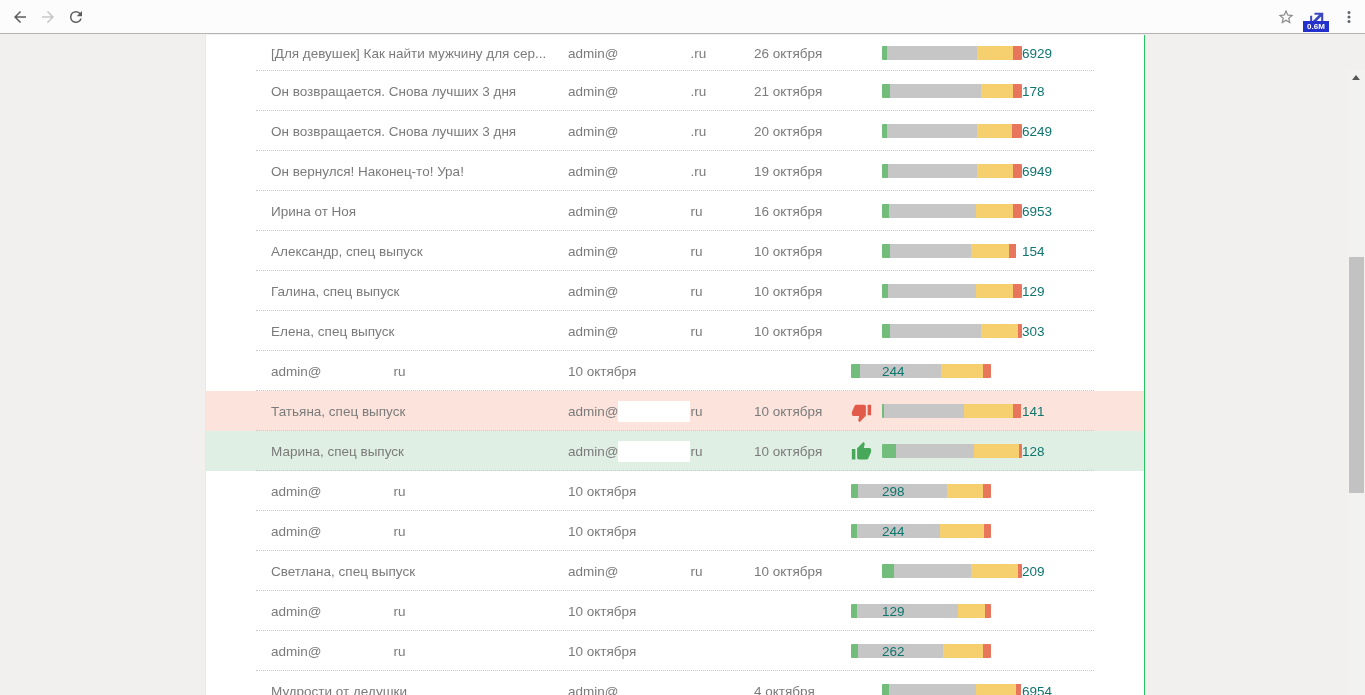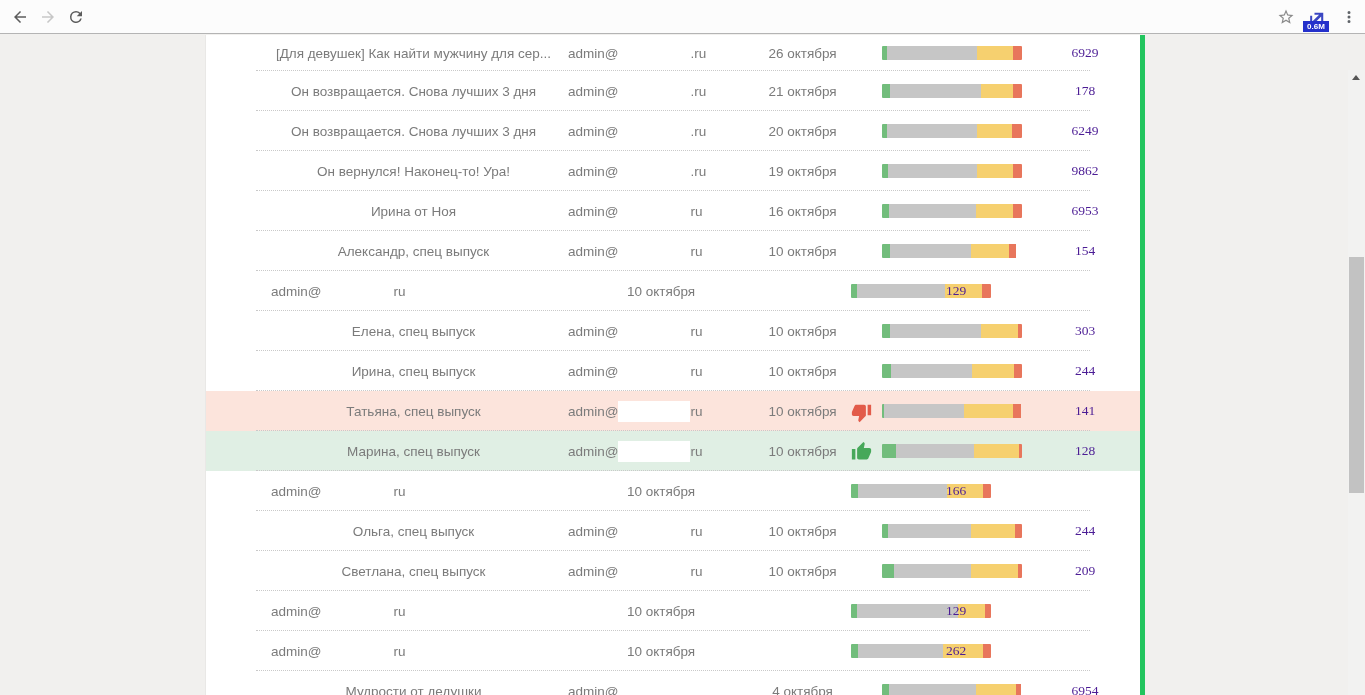--- a/index.html
+++ b/index.html
@@ -39,44 +39,43 @@
     position: absolute; left: 1303px; top: 21px; min-width: 26px; height: 11px;
     background: var(--badge-bg); color: #fff; font-size: 8px; font-weight: bold;
     line-height: 11px; text-align: center; padding: 0 1px;
   }
   .btn-menu { left: 1337px; color: #5f6368; }
 
   
   .page { position: absolute; left: 0; top: 35px; width: 1365px; height: 660px; background: #f1f0ee; }
   .card {
     position: absolute; left: 205px; top: 0; width: 940px; height: 660px;
-    background: #fff; border-left: 1px solid #e9e8e6; border-right: 5px solid #22c55e;
+    background: #fff; border-left: 1px solid #e9e8e6; border-right: 1px solid #22c55e;
     overflow: hidden;
-    text-align: center;
   }
 
   .row {
     position: relative; height: 40px; padding-left: 65px;
     display: grid; grid-template-columns: 297px 186px 97px 31px 140px 1fr;
     align-items: center; cursor: pointer;
   }
   .row.first { height: 36px; }
   .row::after {
     content: ""; position: absolute; left: 50px; right: 50px; bottom: 0;
     border-bottom: 1px dotted #c9c9c9;
   }
   .row.negative { background: var(--row-negative-bg); }
   .row.positive { background: var(--row-positive-bg); }
 
   .cell { font-size: 13.5px; color: #7b7b7b; white-space: nowrap; overflow: hidden; }
   .subject { padding-right: 12px; }
   .email { display: flex; align-items: center; }
   .censor { display: inline-block; width: 72px; height: 21px; background: transparent; }
   .censor.visible { background: #ffffff; }
-  .count { padding-left: 8px; color: #4c1d95; font-family: Liberation Serif, serif; }
+  .count { padding-left: 0; color: #0f766e; }
 
   .thumb { width: 31px; height: 24px; display: flex; align-items: center; }
   .thumb svg { width: 21px; height: 21px; display: block; }
   .thumb-up   { color: var(--thumb-up); }
   .thumb-down { color: var(--thumb-down); margin-top: 3px; }
 
   .bar { width: 140px; height: 14px; display: flex; overflow: hidden; border-radius: 1px; }
   .seg-green  { background: var(--bar-green); height: 100%; }
   .seg-gray   { background: var(--bar-gray); height: 100%; }
   .seg-yellow { background: var(--bar-yellow); height: 100%; }
@@ -206,21 +205,21 @@
     <div class="thumb">
       
       
     </div>
     <div class="bar">
       <span class="seg seg-green" style="width: 6px;"></span>
       <span class="seg seg-gray" style="width: 89px;"></span>
       <span class="seg seg-yellow" style="width: 36px;"></span>
       <span class="seg seg-red" style="width: 9px;"></span>
     </div>
-    <div class="cell count">9862</div>
+    <div class="cell count">6949</div>
   </div>
         <div class="row">
     <div class="cell subject">Ирина от Ноя</div>
     <div class="cell email">
       <span>admin@</span>
             <span class="censor"></span>
             <span>ru</span>
     </div>
     <div class="cell date">16 октября</div>
     <div class="thumb">
@@ -249,20 +248,21 @@
     </div>
     <div class="bar">
       <span class="seg seg-green" style="width: 8px;"></span>
       <span class="seg seg-gray" style="width: 81px;"></span>
       <span class="seg seg-yellow" style="width: 38px;"></span>
       <span class="seg seg-red" style="width: 7px;"></span>
     </div>
     <div class="cell count">154</div>
   </div>
         <div class="row">
+    <div class="cell subject">Галина, спец выпуск</div>
     <div class="cell email">
       <span>admin@</span>
             <span class="censor"></span>
             <span>ru</span>
     </div>
     <div class="cell date">10 октября</div>
     <div class="thumb">
       
       
     </div>
@@ -288,21 +288,20 @@
     </div>
     <div class="bar">
       <span class="seg seg-green" style="width: 8px;"></span>
       <span class="seg seg-gray" style="width: 91px;"></span>
       <span class="seg seg-yellow" style="width: 37px;"></span>
       <span class="seg seg-red" style="width: 4px;"></span>
     </div>
     <div class="cell count">303</div>
   </div>
         <div class="row">
-    <div class="cell subject">Ирина, спец выпуск</div>
     <div class="cell email">
       <span>admin@</span>
             <span class="censor"></span>
             <span>ru</span>
     </div>
     <div class="cell date">10 октября</div>
     <div class="thumb">
       
       
     </div>
@@ -368,24 +367,23 @@
     <div class="thumb">
       
       
     </div>
     <div class="bar">
       <span class="seg seg-green" style="width: 7px;"></span>
       <span class="seg seg-gray" style="width: 89px;"></span>
       <span class="seg seg-yellow" style="width: 36px;"></span>
       <span class="seg seg-red" style="width: 8px;"></span>
     </div>
-    <div class="cell count">166</div>
-  </div>
-        <div class="row">
-    <div class="cell subject">Ольга, спец выпуск</div>
+    <div class="cell count">298</div>
+  </div>
+        <div class="row">
     <div class="cell email">
       <span>admin@</span>
             <span class="censor"></span>
             <span>ru</span>
     </div>
     <div class="cell date">10 октября</div>
     <div class="thumb">
       
       
     </div>

